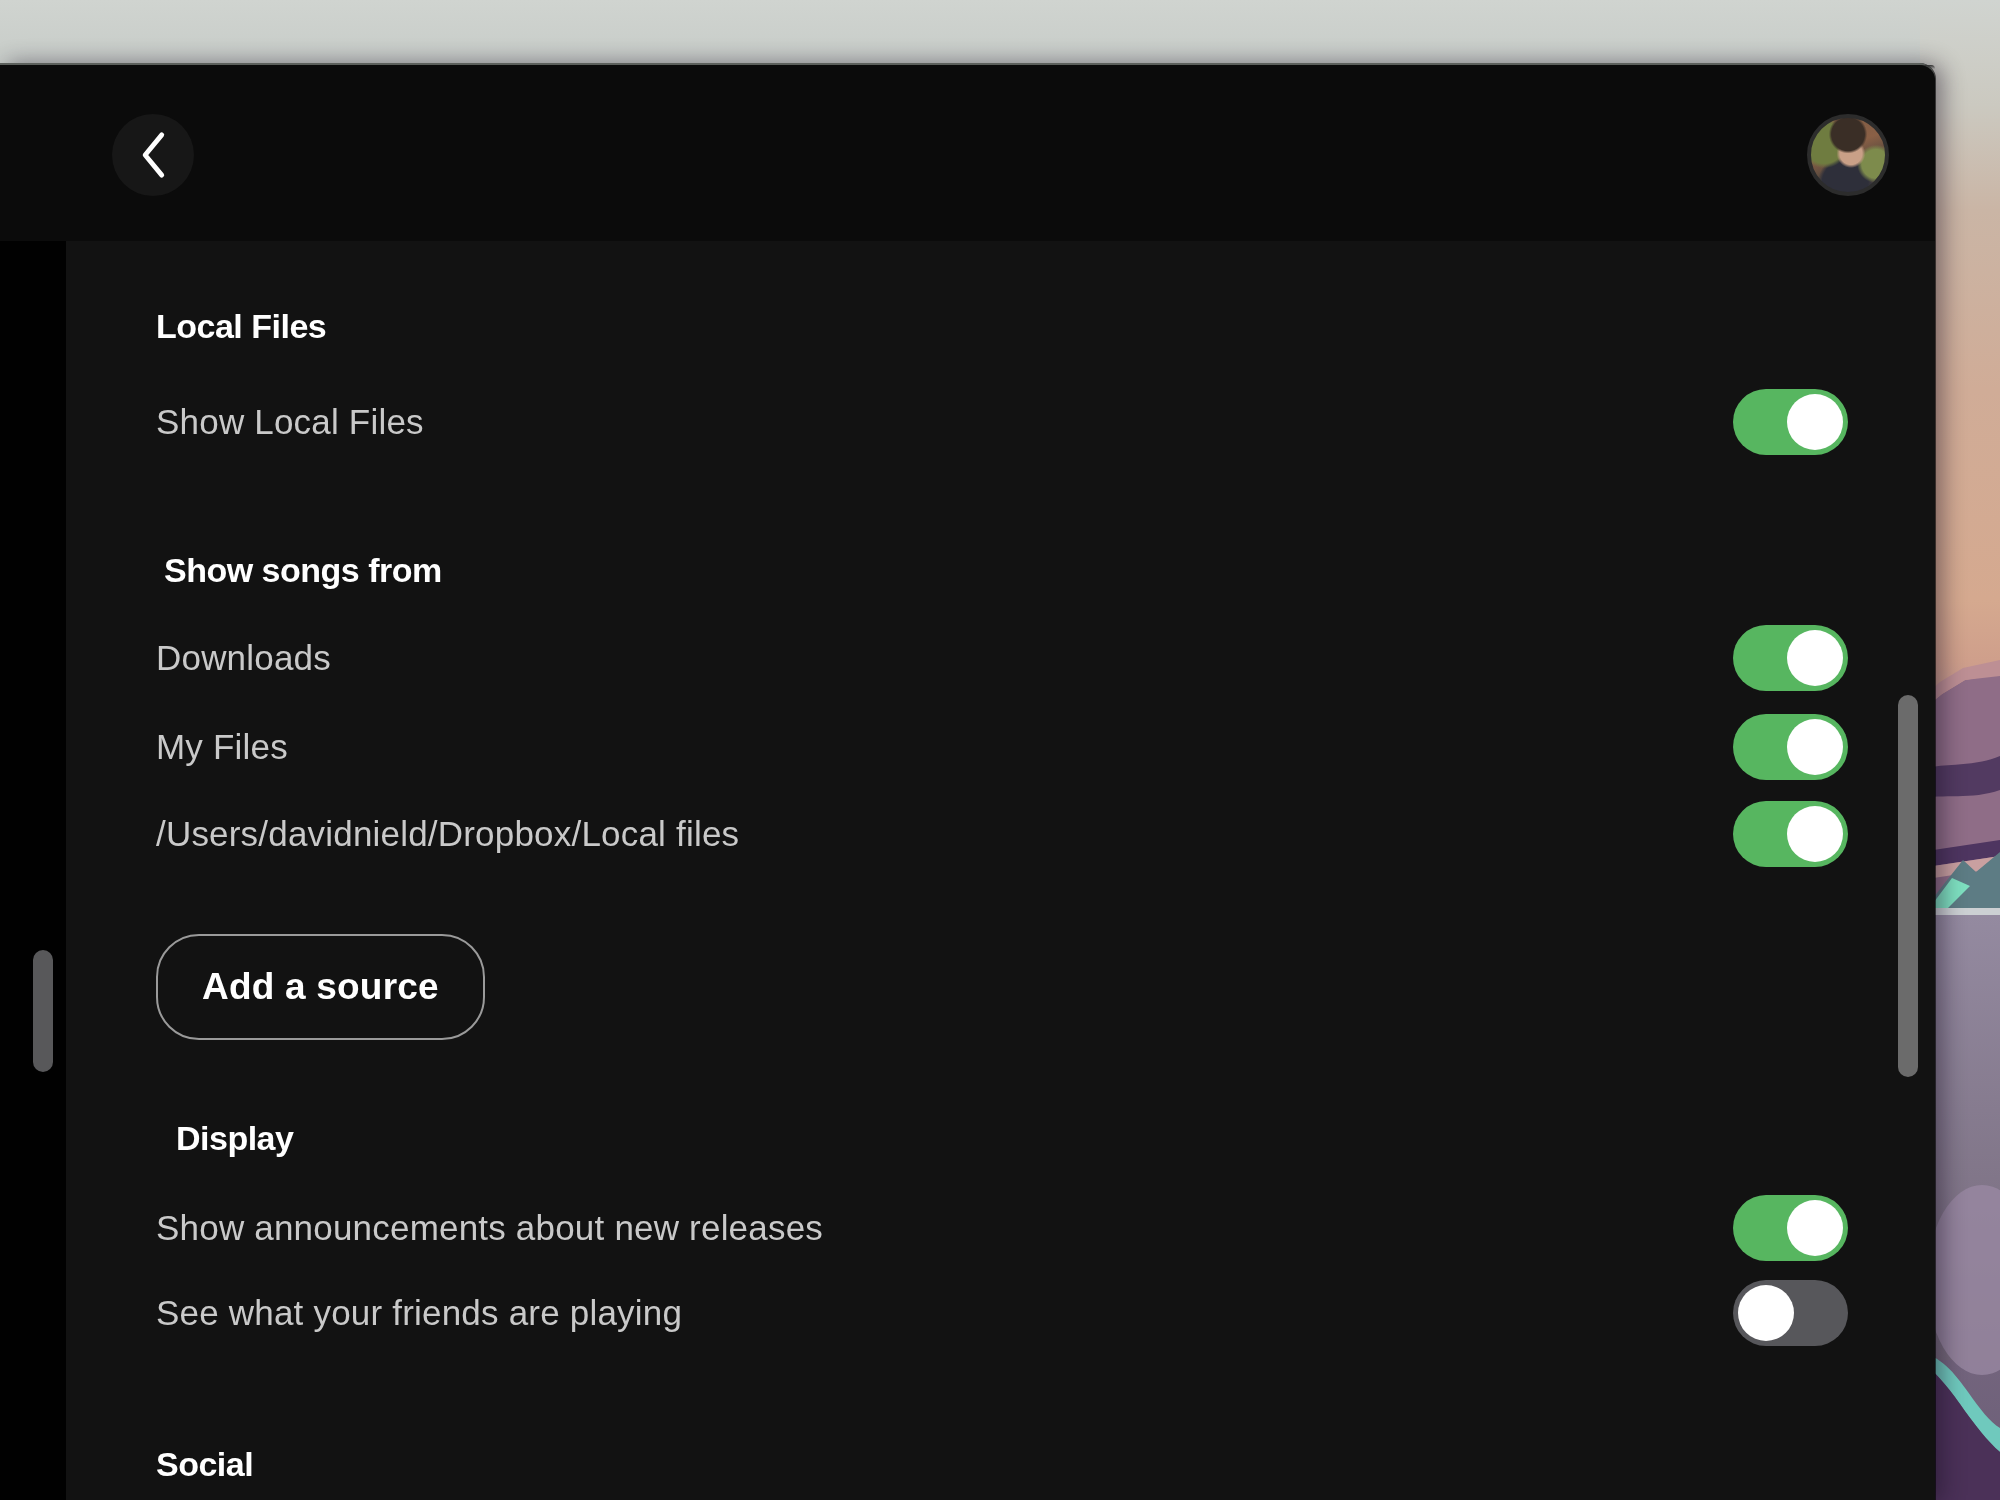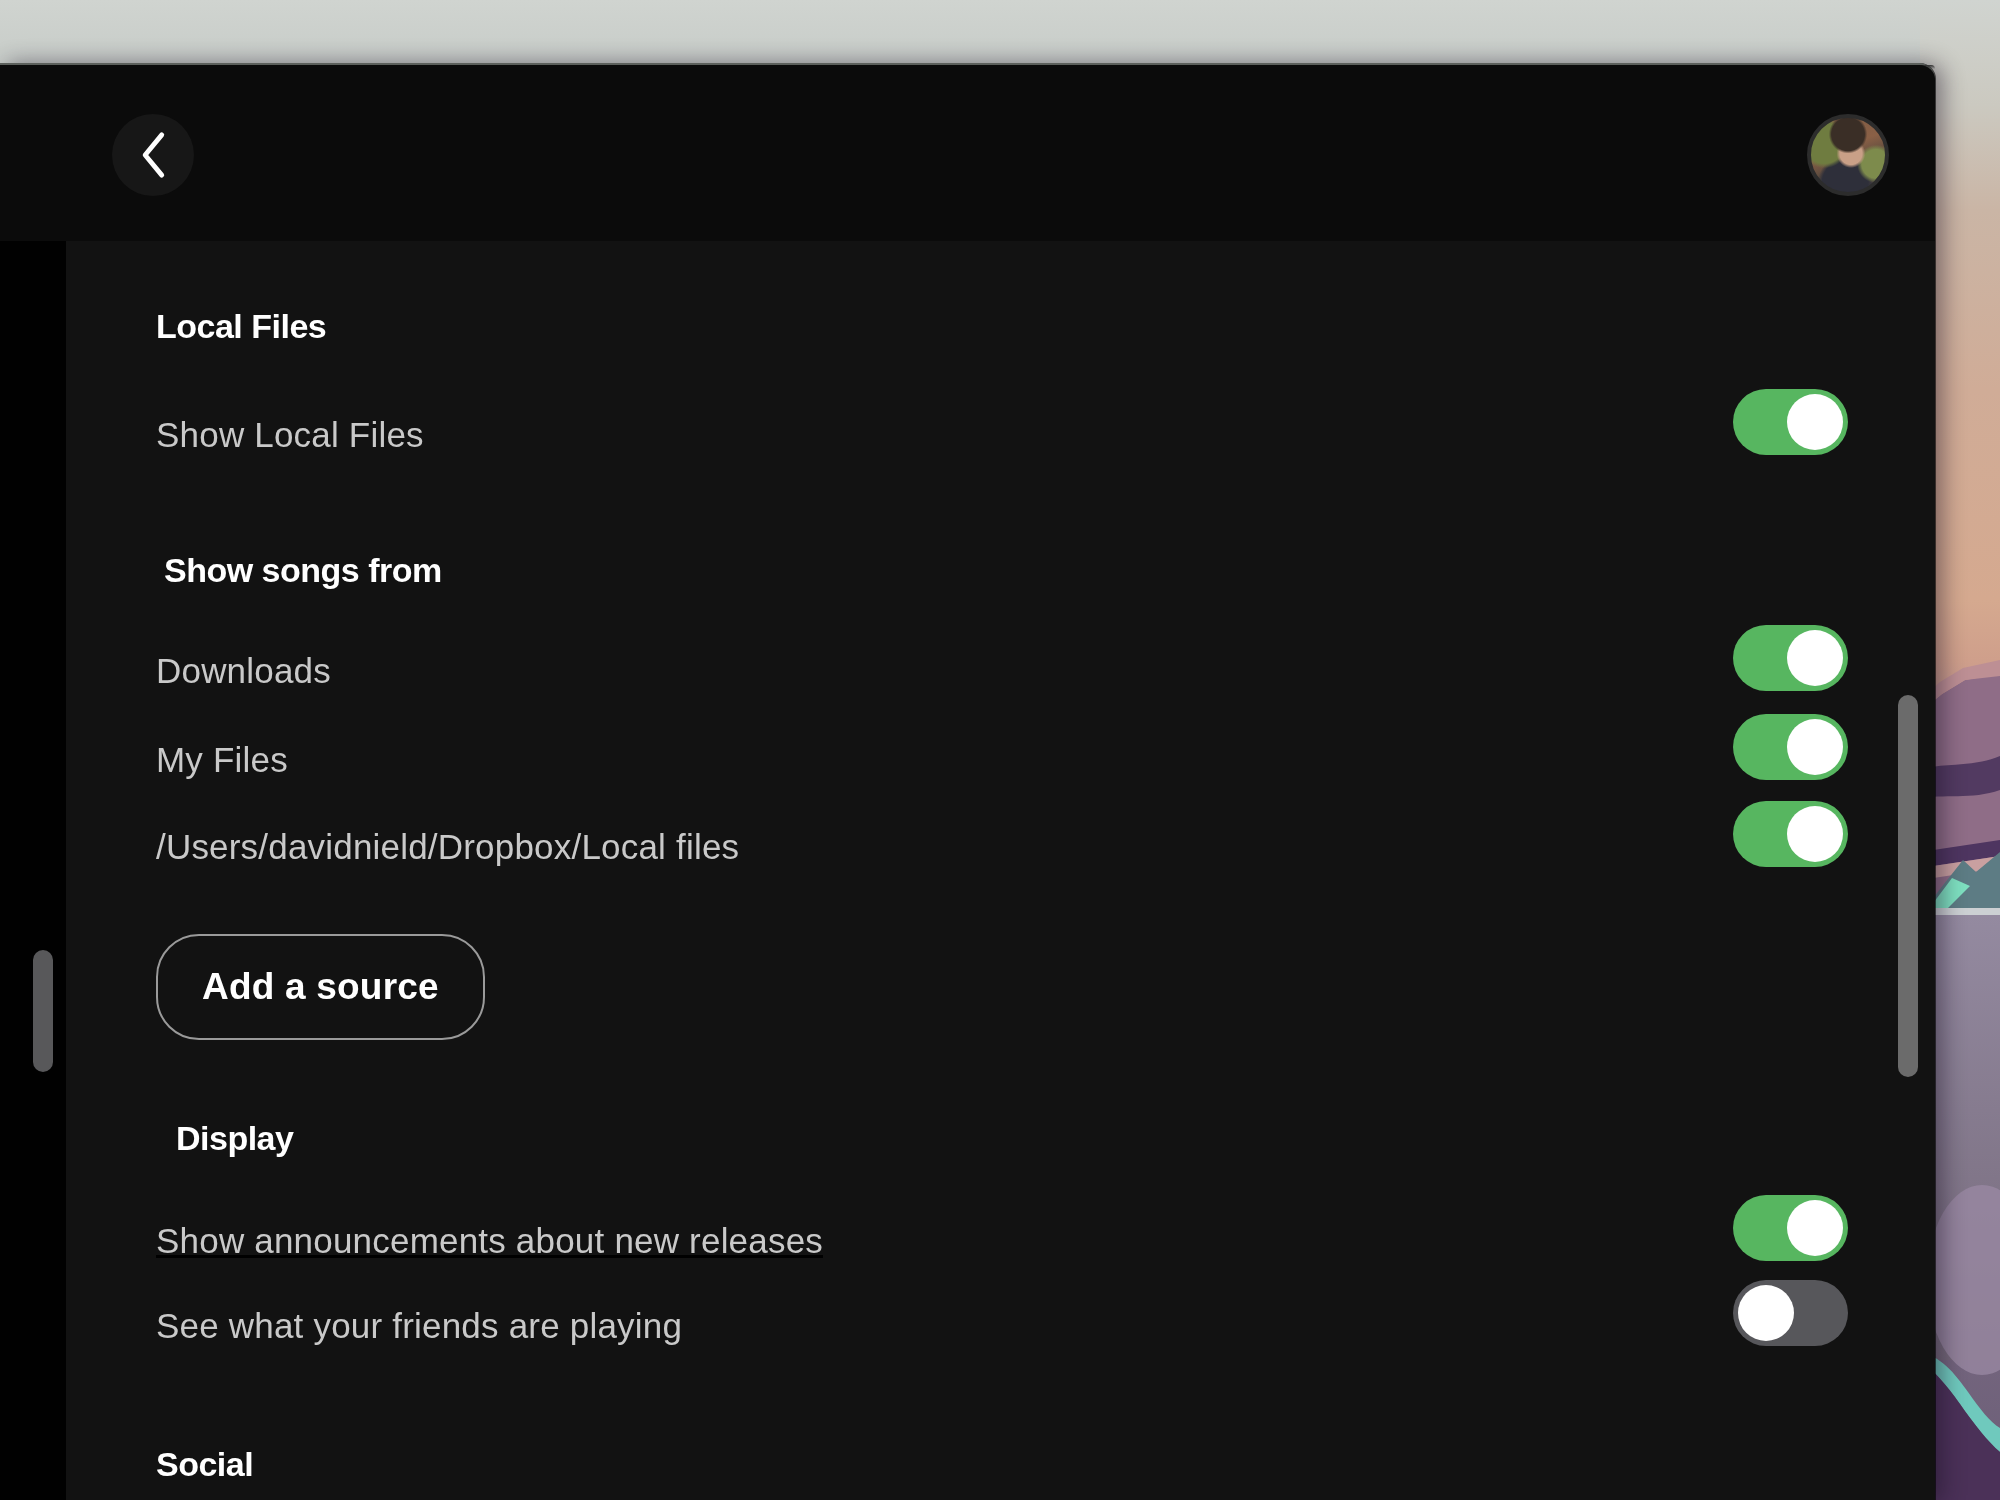--- a/index.html
+++ b/index.html
@@ -53,21 +53,21 @@
       radial-gradient(circle at 46% 88%, #2e2f3a 0 30%, rgba(0,0,0,0) 36%),
       linear-gradient(160deg,#7a5a44 0%,#8a6046 40%,#5a4a3e 62%,#35353f 100%);
   }
   .heading{
     position:absolute;left:156px;margin:0;color:var(--heading_color,#fff);
     font-size:34px;font-weight:700;letter-spacing:-0.5px;line-height:1.1;
     white-space:nowrap;
   }
   .row{
     position:absolute;left:156px;width:1692px;height:66px;
-    display:flex;align-items:flex-end;justify-content:space-between;
+    display:flex;align-items:center;justify-content:space-between;
   }
   .row .label{
     color:var(--label_color,#c9c9c9);font-size:35px;font-weight:400;
     letter-spacing:0.2px;white-space:nowrap;
   }
   .toggle{
     width:115px;height:66px;border-radius:33px;position:relative;
     background:var(--toggle_off,#57575b);flex:0 0 auto;cursor:pointer;
   }
   .toggle.on{background:var(--toggle_on,#57b660);}
@@ -88,21 +88,21 @@
     border-radius:10px;background:var(--scrollbar,#6b6b6b);
   }
   
   .h-local{top:243px;}
   .r-localfiles{top:324px;}
   .h-songs{top:487px;margin-left:8px;}
   .r-downloads{top:560px;}
   .r-mymusic{top:649px;}
   .r-dropbox{top:736px;}
   .h-display{top:1055px;margin-left:20px;}
-  .r-announce{top:1130px;text-decoration:underline;}
+  .r-announce{top:1130px;}
   .r-friends{top:1215px;}
   .h-social{top:1381px;}
 </style>
 </head>
 <body>
 
 <div class="wallpaper">
   <svg viewBox="0 0 80 1500" preserveAspectRatio="none">
     <defs>
       <linearGradient id="skyG" x1="0" y1="0" x2="0" y2="1">

